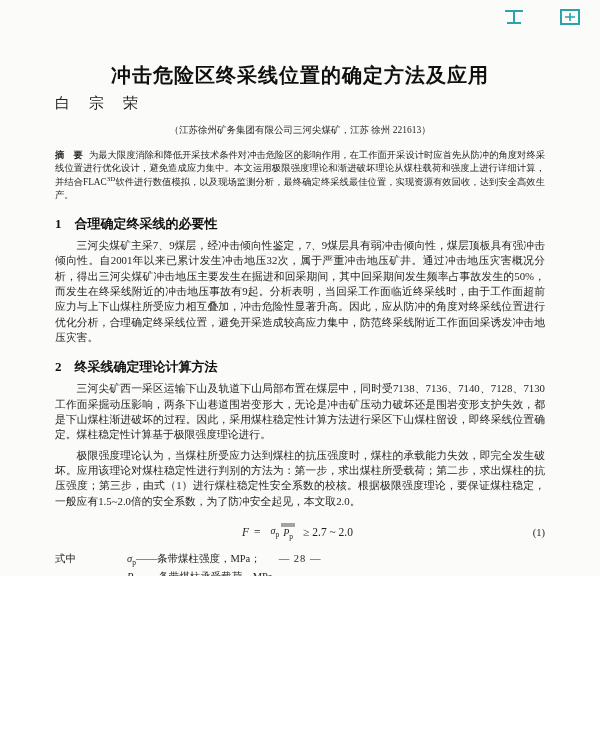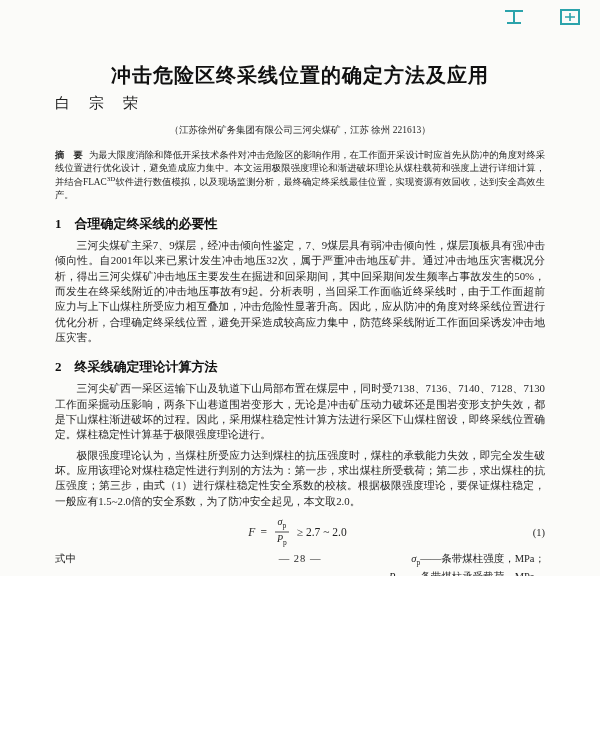--- a/index.html
+++ b/index.html
@@ -24,28 +24,28 @@
 
   h2.sec { margin:13px 0 0; font-size:13px; font-weight:bold; color:#101010; }
   .body-para { margin:5px 0 0; font-size:10.8px; line-height:1.42;
                text-align:justify; text-indent:2em; }
   .last-para { font-size:10.3px; }
 
   .formula { margin:8px 0 0; position:relative; display:flex; justify-content:center;
              align-items:center; font-size:11.5px; height:30px; }
   .var { font-style:italic; }
   .op { margin:0 5px; }
-  .frac { display:inline-flex; flex-direction:column; align-items:center;
+  .frac { display:inline-flex; flex-direction:row; align-items:center;
           line-height:1.15; font-size:10px; margin:0 3px; }
-  .frac .den { border-top:2px solid #a3a3a3; padding:0 2px; }
+  .frac .den { border-top:4px solid #a3a3a3; padding:0 2px; }
   .frac .num { padding:0 2px; }
   sub { font-size:7.5px; }
   .eq-num { position:absolute; right:0; font-size:10.5px; }
 
-  .where { position:relative; margin-top:4px; font-size:10.5px; line-height:1.45;text-align:right; }
+  .where { position:relative; margin-top:4px; font-size:10.5px; line-height:1.45; }
   .where-label { position:absolute; left:0; top:0; }
   .where-line { padding-left:72px; }
 
   h3.subsec { margin:5px 0 0; font-size:10.8px; font-weight:bold; }
 
   .page-number { position:absolute; bottom:12px; left:0; width:100%;
                  text-align:center; font-size:10.5px; letter-spacing:1px; }
 </style>
 </head>
 <body>

